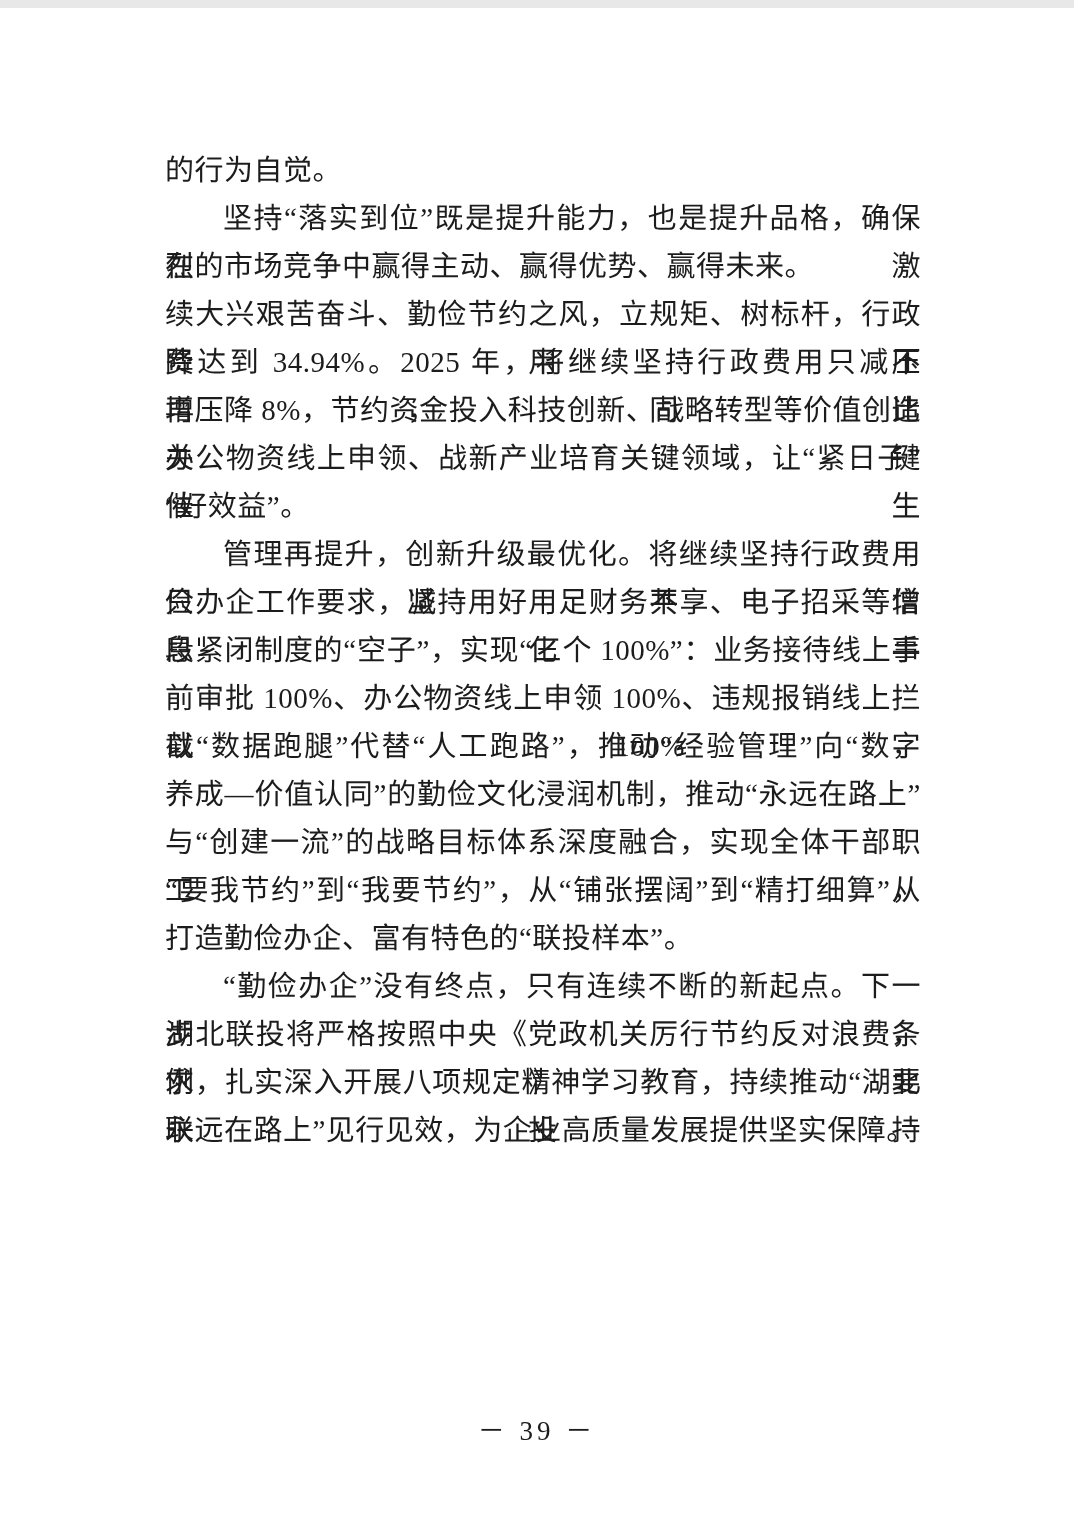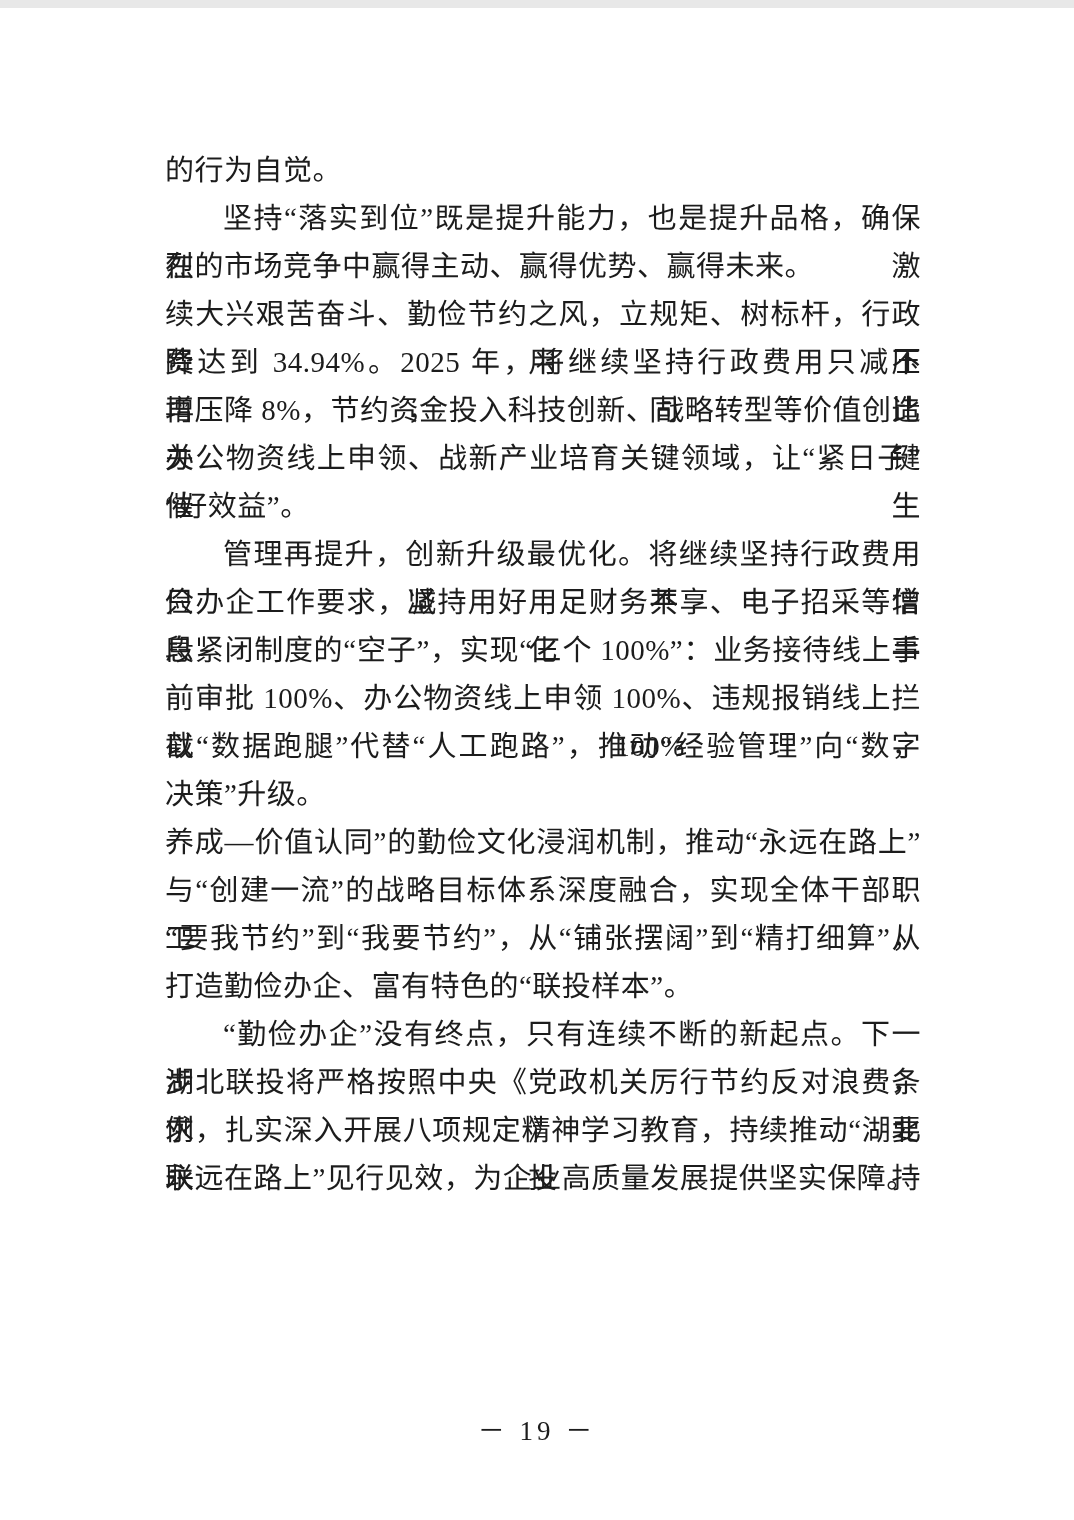--- a/index.html
+++ b/index.html
@@ -63,24 +63,23 @@
       <div class="text-line justify">续大兴艰苦奋斗、勤俭节约之风，立规矩、树标杆，行政费用压</div>
       <div class="text-line justify">降达到 34.94%。2025 年，将继续坚持行政费用只减不增，同比</div>
       <div class="text-line justify">再压降 8%，节约资金投入科技创新、战略转型等价值创造关键</div>
       <div class="text-line justify">办公物资线上申领、战新产业培育关键领域，让“紧日子”催生</div>
       <div class="text-line">“好效益”。</div>
       <div class="text-line indent justify">管理再提升，创新升级最优化。将继续坚持行政费用只减不增</div>
       <div class="text-line justify">俭办企工作要求，坚持用好用足财务共享、电子招采等信息化手</div>
       <div class="text-line justify">段紧闭制度的“空子”，实现“三个 100%”：业务接待线上事</div>
       <div class="text-line justify">前审批 100%、办公物资线上申领 100%、违规报销线上拦截 100%，</div>
       <div class="text-line justify">以“数据跑腿”代替“人工跑路”，推动“经验管理”向“数字</div>
-      <div class="text-line">决策”升级。</div>
       <div class="text-line justify">养成—价值认同”的勤俭文化浸润机制，推动“永远在路上”</div>
       <div class="text-line justify">与“创建一流”的战略目标体系深度融合，实现全体干部职工从</div>
       <div class="text-line justify">“要我节约”到“我要节约”，从“铺张摆阔”到“精打细算”，</div>
       <div class="text-line">打造勤俭办企、富有特色的“联投样本”。</div>
       <div class="text-line indent justify">“勤俭办企”没有终点，只有连续不断的新起点。下一步，</div>
       <div class="text-line justify">湖北联投将严格按照中央《党政机关厉行节约反对浪费条例》要</div>
       <div class="text-line justify">求，扎实深入开展八项规定精神学习教育，持续推动“湖北联投持</div>
       <div class="text-line">永远在路上”见行见效，为企业高质量发展提供坚实保障。</div>
     </div>
-  <div class="page-footer">－ 19 －</div>
+  <div class="page-footer">－ 39 －</div>
 </div>
 
 </body></html>

